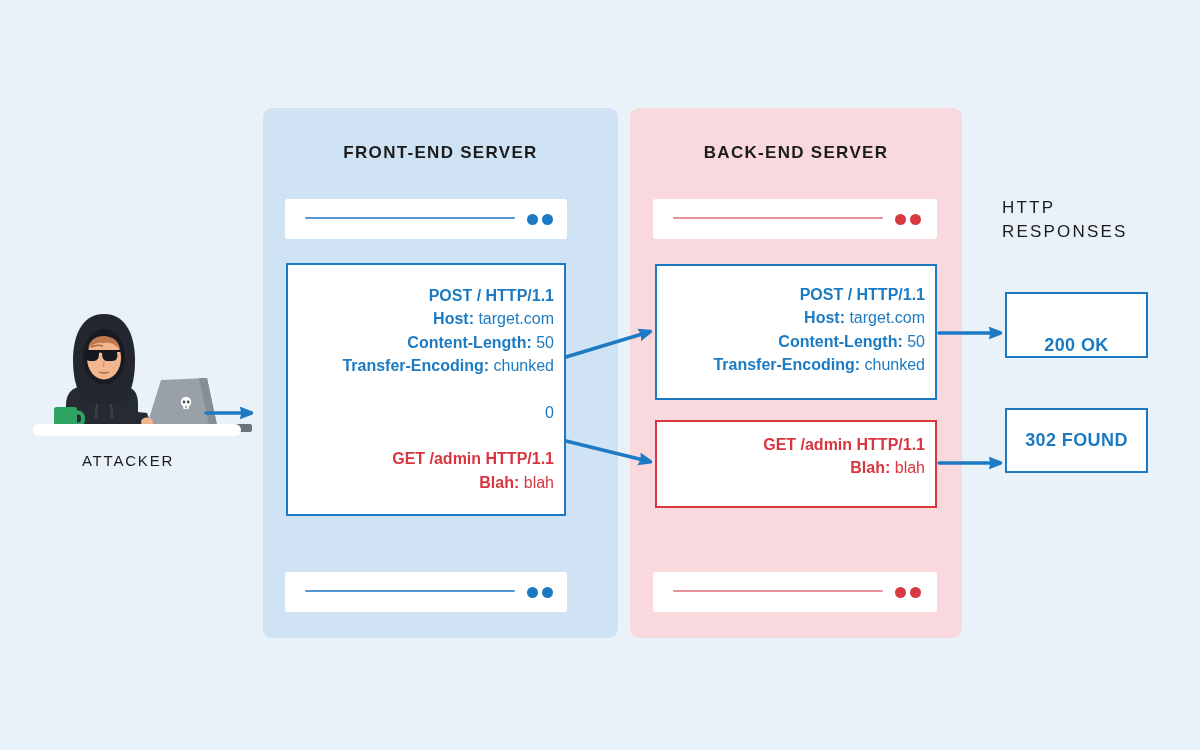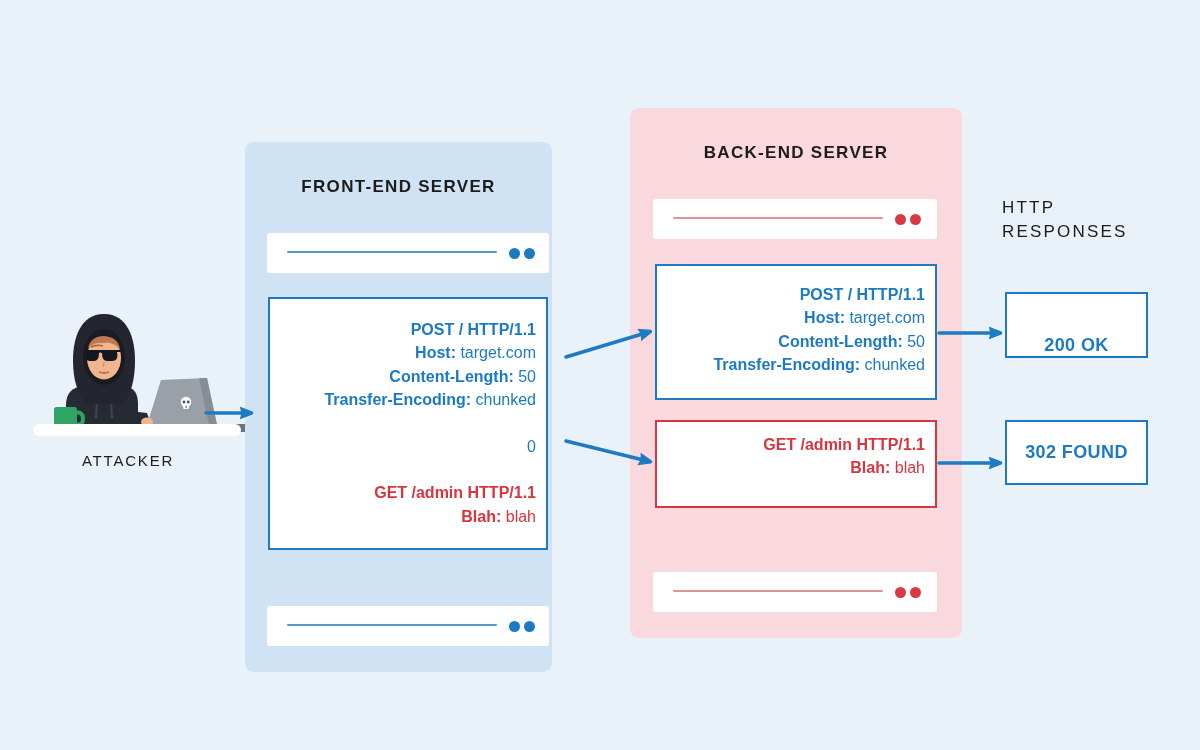--- a/index.html
+++ b/index.html
@@ -13,21 +13,21 @@
     --bar-line-blue:#5797d1;
     --bar-line-red:#e4929a;
     --ink:#1c1c1c;
   }
   *{margin:0;padding:0;box-sizing:border-box;}
   html,body{width:1200px;height:750px;overflow:hidden;}
   body{background:var(--bg);font-family:"Liberation Sans","DejaVu Sans",sans-serif;position:relative;}
   .canvas{position:absolute;inset:0;width:1200px;height:750px;}
 
   .panel{position:absolute;top:108px;height:530px;border-radius:9px;}
-  .panel.fe{left:245px;width:307px;background:var(--panel-blue);margin-top:34px;}
+  .panel.fe{left:263px;width:355px;background:var(--panel-blue);}
   .panel.be{left:630px;width:332px;background:var(--panel-pink);}
 
   .panel-title{position:absolute;top:35px;left:0;width:100%;text-align:center;
     font-size:17px;font-weight:bold;color:var(--ink);letter-spacing:1.3px;}
 
   .browser-bar{position:absolute;height:40px;background:#ffffff;border-radius:3px;}
   .fe .browser-bar{left:22px;width:282px;}
   .be .browser-bar{left:23px;width:284px;}
   .browser-bar.top{top:91px;}
   .browser-bar.bottom{top:464px;}
@@ -48,21 +48,21 @@
   .line{height:23.35px;line-height:23.35px;font-size:16px;color:var(--blue);white-space:pre;text-align:right;}
   .line .lbl{font-weight:bold;}
   .line.red{color:var(--red);}
 
   .responses-title{position:absolute;left:1002px;top:196px;width:150px;
     font-size:17px;font-weight:normal;color:var(--ink);letter-spacing:2.2px;line-height:23.5px;}
   .resp-box{position:absolute;left:1005px;width:143px;background:#ffffff;
     border:2.5px solid var(--blue);display:flex;align-items:center;justify-content:center;
     font-size:18px;font-weight:bold;color:var(--blue);letter-spacing:0.4px;}
   .resp-box.r200{top:292px;height:66px;align-items:flex-end;}
-  .resp-box.r302{top:420px;height:65px;}
+  .resp-box.r302{top:408px;height:65px;}
 
   .attacker-label{position:absolute;left:48px;top:452px;width:160px;text-align:center;
     font-size:15px;font-weight:normal;color:var(--ink);letter-spacing:1.8px;}
 
   svg.overlay{position:absolute;left:0;top:0;width:1200px;height:750px;pointer-events:none;}
   svg.attacker{position:absolute;left:25px;top:300px;width:240px;height:145px;}
 </style>
 </head>
 <body>
 

